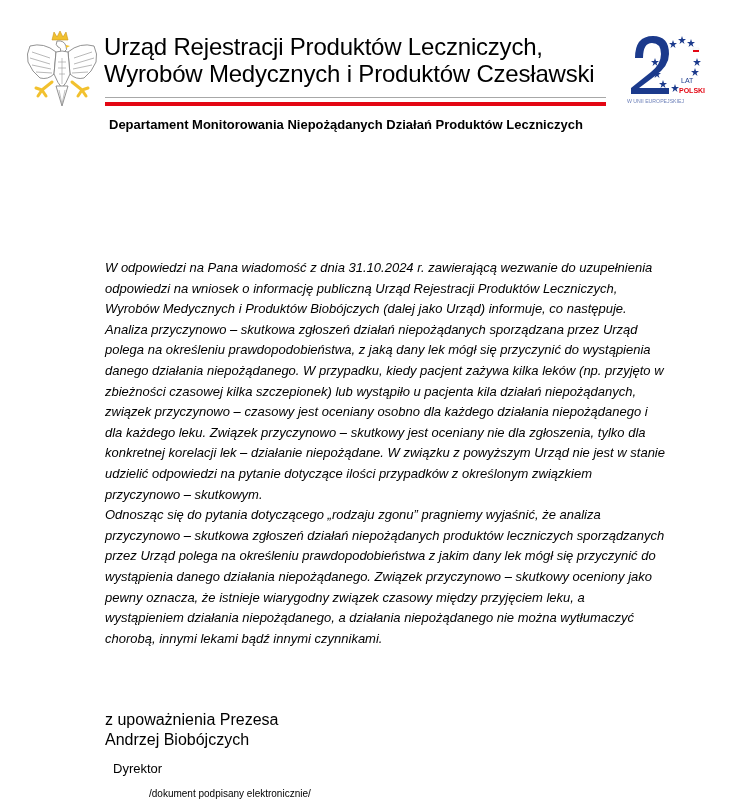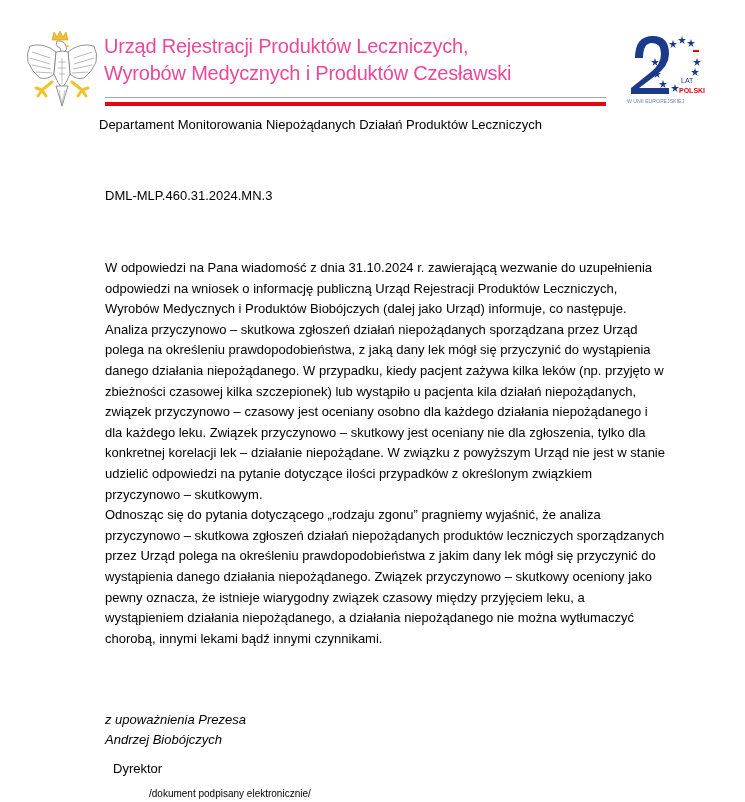--- a/index.html
+++ b/index.html
@@ -1,29 +1,29 @@
 <!DOCTYPE html>
 <html><head>
 <meta charset="utf-8">
 <style>
   html, body { margin: 0; padding: 0; background: #ffffff; }
   body { width: 745px; height: 802px; position: relative; overflow: hidden;
          font-family: "Liberation Sans", "DejaVu Sans", sans-serif; color: #000; }
   .eagle { position: absolute; left: 24px; top: 28px; width: 76px; height: 82px; }
-  .org-title { position: absolute; left: 104px; top: 33px; font-size: 20px; line-height: 27px;
-               color: #ec4899; letter-spacing: -0.2px; }
+  .org-title { position: absolute; left: 104px; top: 33px; font-size: 24px; line-height: 27px;
+               color: #000000; letter-spacing: -0.2px; }
   .org-title div { white-space: nowrap; }
   .rule-grey { position: absolute; left: 105px; top: 97px; width: 501px; height: 1px; background: #a8a8a8; }
   .rule-red { position: absolute; left: 105px; top: 102px; width: 501px; height: 4px; background: #e30613; }
   .anniv { position: absolute; left: 625px; top: 28px; width: 90px; height: 80px; }
-  .dept { position: absolute; left: 89px; top: 117px; font-size: 13px; font-weight: normal; white-space: nowrap; padding-left: 10px; }
+  .dept { position: absolute; left: 99px; top: 117px; font-size: 13px; font-weight: bold; white-space: nowrap; padding-left: 10px; }
   .ref { position: absolute; left: 105px; top: 185px; font-size: 13px; line-height: 21px; }
-  .body-text { position: absolute; left: 105px; top: 258px; width: 560px; font-size: 13px; line-height: 20.6px; }
+  .body-text { position: absolute; left: 105px; top: 258px; width: 560px; font-size: 13px; line-height: 20.6px; font-style: italic; }
   .body-text p { margin: 0; }
-  .sign { position: absolute; left: 105px; top: 710px; font-size: 13px; line-height: 20px; font-style: italic; }
+  .sign { position: absolute; left: 105px; top: 710px; font-size: 16px; line-height: 20px; }
   .director { position: absolute; left: 105px; top: 761px; font-size: 13px; margin-left: 8px; }
   .esign { position: absolute; left: 105px; top: 788px; font-size: 10px; margin-left: 44px; }
   .star { fill: #1b3a8c; }
 </style>
 </head>
 <body>
 
 <svg class="eagle" viewBox="0 0 76 82">
 
   <path d="M30 4 L33 9 L36 3 L39 9 L42 4 L44 12 L28 12 Z" fill="#f2c12e" stroke="#c9951b" stroke-width="0.6"></path>
@@ -71,21 +71,20 @@
   <rect x="68" y="20" width="6" height="2" fill="#ffffff" stroke="#ddd" stroke-width="0.3"></rect>
   <rect x="68" y="22" width="6" height="2" fill="#e30613"></rect>
   <text x="56" y="55" font-size="7" fill="#1b3a8c" font-family="Liberation Sans, sans-serif">LAT</text>
   <text x="54" y="65" font-size="7" font-weight="bold" fill="#e30613" font-family="Liberation Sans, sans-serif">POLSKI</text>
   <text x="2" y="75" font-size="5.2" fill="#6b7fb8" font-family="Liberation Sans, sans-serif">W UNII EUROPEJSKIEJ</text>
 </svg>
 
 <div class="dept">Departament Monitorowania Niepożądanych Działań Produktów Leczniczych</div>
 
 <div class="ref">
-  <div>DML-MLP.460.31.2024.MN.3</div>
 </div>
 
 <div class="body-text">
   <p>W odpowiedzi na Pana wiadomość z dnia 31.10.2024 r. zawierającą wezwanie do uzupełnienia odpowiedzi na wniosek o informację publiczną Urząd Rejestracji Produktów Leczniczych, Wyrobów Medycznych i Produktów Biobójczych (dalej jako Urząd) informuje, co następuje.</p>
   <p>Analiza przyczynowo – skutkowa zgłoszeń działań niepożądanych sporządzana przez Urząd polega na określeniu prawdopodobieństwa, z jaką dany lek mógł się przyczynić do wystąpienia danego działania niepożądanego. W przypadku, kiedy pacjent zażywa kilka leków (np. przyjęto w zbieżności czasowej kilka szczepionek) lub wystąpiło u pacjenta kila działań niepożądanych, związek przyczynowo – czasowy jest oceniany osobno dla każdego działania niepożądanego i dla każdego leku. Związek przyczynowo – skutkowy jest oceniany nie dla zgłoszenia, tylko dla konkretnej korelacji lek – działanie niepożądane. W związku z powyższym Urząd nie jest w stanie udzielić odpowiedzi na pytanie dotyczące ilości przypadków z określonym związkiem przyczynowo – skutkowym.</p>
   <p>Odnosząc się do pytania dotyczącego „rodzaju zgonu” pragniemy wyjaśnić, że analiza przyczynowo – skutkowa zgłoszeń działań niepożądanych produktów leczniczych sporządzanych przez Urząd polega na określeniu prawdopodobieństwa z jakim dany lek mógł się przyczynić do wystąpienia danego działania niepożądanego. Związek przyczynowo – skutkowy oceniony jako pewny oznacza, że istnieje wiarygodny związek czasowy między przyjęciem leku, a wystąpieniem działania niepożądanego, a działania niepożądanego nie można wytłumaczyć chorobą, innymi lekami bądź innymi czynnikami.</p>
 </div>
 
 <div class="sign">
   <div>z upoważnienia Prezesa</div>

